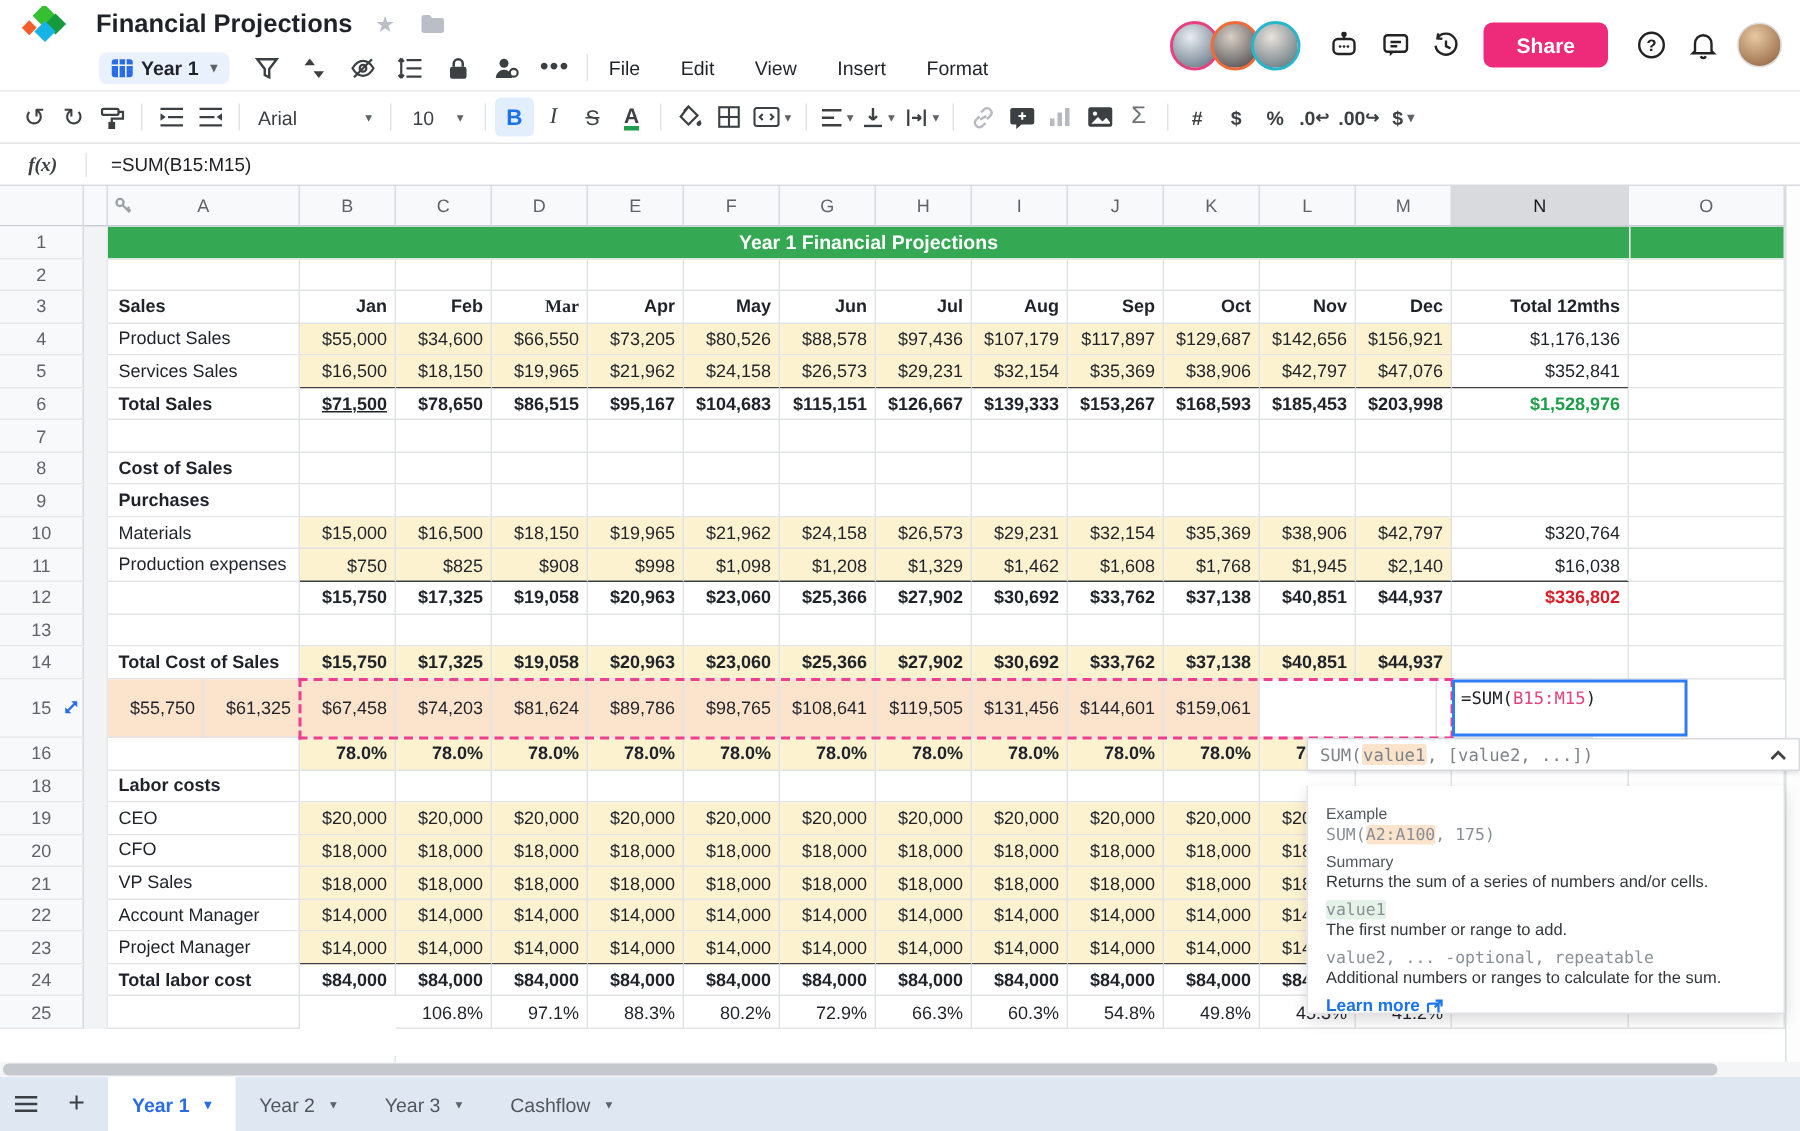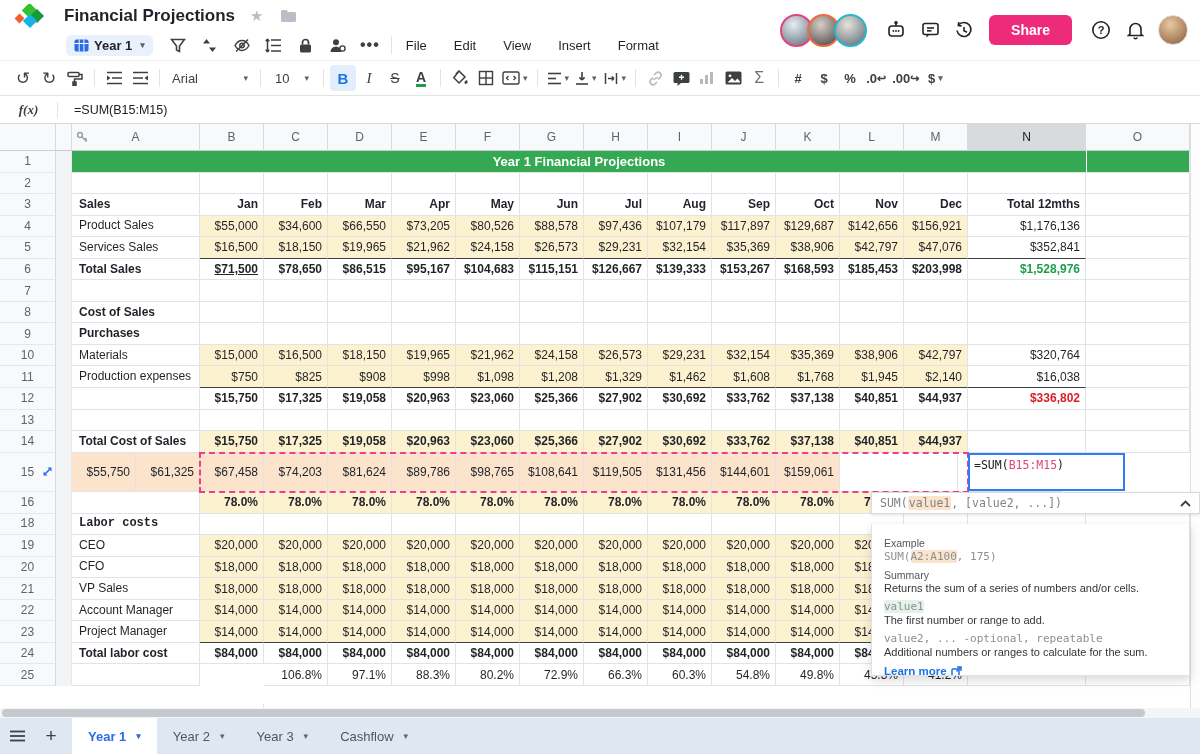--- a/index.html
+++ b/index.html
@@ -420,21 +420,21 @@
         <div class="c val" style="width: 64px; height: 21.55px;"></div>
         <div class="c tot" style="width: 118px; height: 21.55px;"></div>
         <div class="c " style="width: 104px; height: 21.55px;"></div>
       </div>
       <div class="row" style="height: 21.55px;">
         <div class="rn" style="height: 21.55px; width: 56px;">3</div>
         <div class="gut" style="height: 21.55px;"></div>
         <div class="c lab b" style="width: 128px; height: 21.55px;">Sales</div>
         <div class="c val b" style="width: 64px; height: 21.55px;">Jan</div>
         <div class="c val b" style="width: 64px; height: 21.55px;">Feb</div>
-        <div class="c val b" style="width: 64px; height: 21.55px;">Mar</div>
+        <div class="c val b" style="width: 64px; height: 21.55px; font-family: Liberation Serif, serif;">Mar</div>
         <div class="c val b" style="width: 64px; height: 21.55px;">Apr</div>
         <div class="c val b" style="width: 64px; height: 21.55px;">May</div>
         <div class="c val b" style="width: 64px; height: 21.55px;">Jun</div>
         <div class="c val b" style="width: 64px; height: 21.55px;">Jul</div>
         <div class="c val b" style="width: 64px; height: 21.55px;">Aug</div>
         <div class="c val b" style="width: 64px; height: 21.55px;">Sep</div>
         <div class="c val b" style="width: 64px; height: 21.55px;">Oct</div>
         <div class="c val b" style="width: 64px; height: 21.55px;">Nov</div>
         <div class="c val b" style="width: 64px; height: 21.55px;">Dec</div>
         <div class="c tot b b" style="width: 118px; height: 21.55px;">Total 12mths</div>
@@ -685,21 +685,21 @@
         <div class="c val bgy b" style="width: 64px; height: 21.55px;">78.0%</div>
         <div class="c val bgy b" style="width: 64px; height: 21.55px;">78.0%</div>
         <div class="c val bgy b" style="width: 64px; height: 21.55px;">78.0%</div>
         <div class="c val bgy b" style="width: 64px; height: 21.55px;">78.0%</div>
         <div class="c val bgy b" style="width: 64px; height: 21.55px;">78.0%</div>
         <div class="c val bgy b" style="width: 64px; height: 21.55px;">78.0%</div>
         <div class="c val bgy b" style="width: 64px; height: 21.55px;">78.0%</div>
         <div class="c tot b" style="width: 118px; height: 21.55px;"></div>
         <div class="c " style="width: 104px; height: 21.55px;"></div>
       </div>
-      <div class="row" style="height: 21.55px; font-family: Liberation Mono, monospace;">
+      <div class="row" style="height: 21.55px;">
         <div class="rn" style="height: 21.55px; width: 56px;">18</div>
         <div class="gut" style="height: 21.55px;"></div>
         <div class="c lab b" style="width: 128px; height: 21.55px;">Labor costs</div>
         <div class="c val" style="width: 64px; height: 21.55px;"></div>
         <div class="c val" style="width: 64px; height: 21.55px;"></div>
         <div class="c val" style="width: 64px; height: 21.55px;"></div>
         <div class="c val" style="width: 64px; height: 21.55px;"></div>
         <div class="c val" style="width: 64px; height: 21.55px;"></div>
         <div class="c val" style="width: 64px; height: 21.55px;"></div>
         <div class="c val" style="width: 64px; height: 21.55px;"></div>

